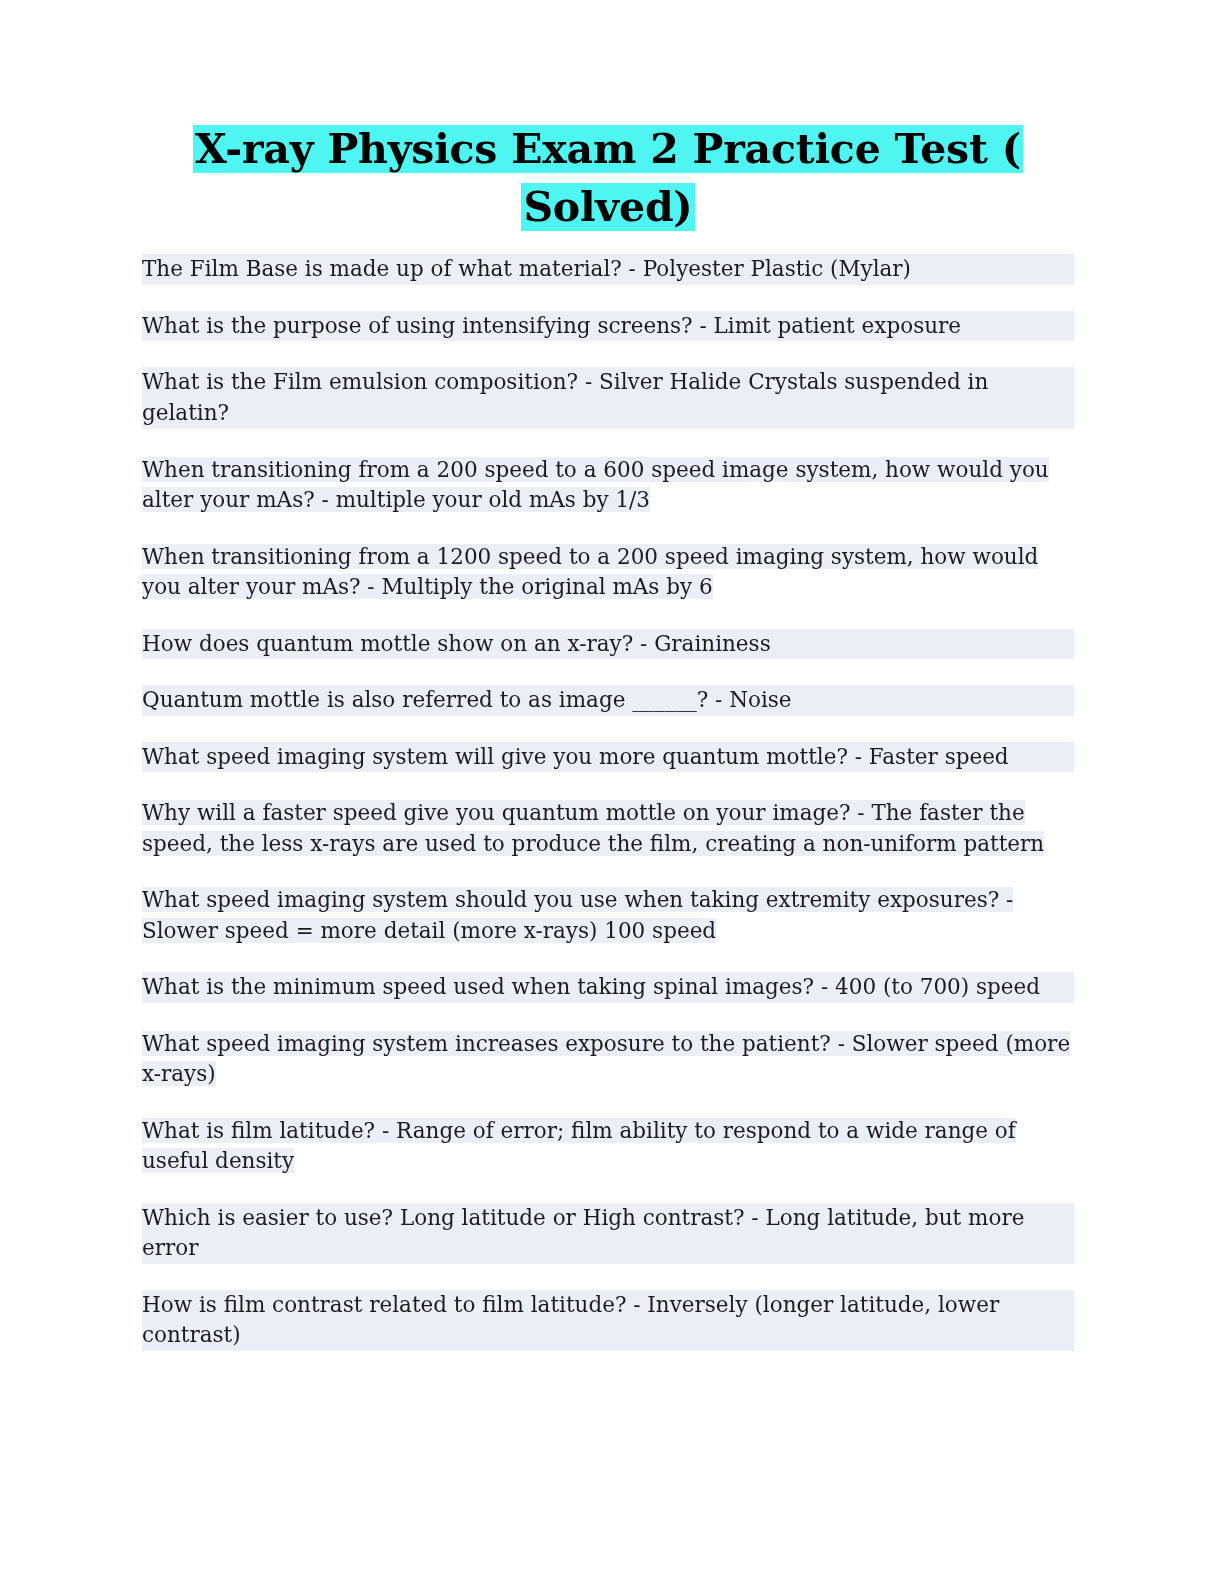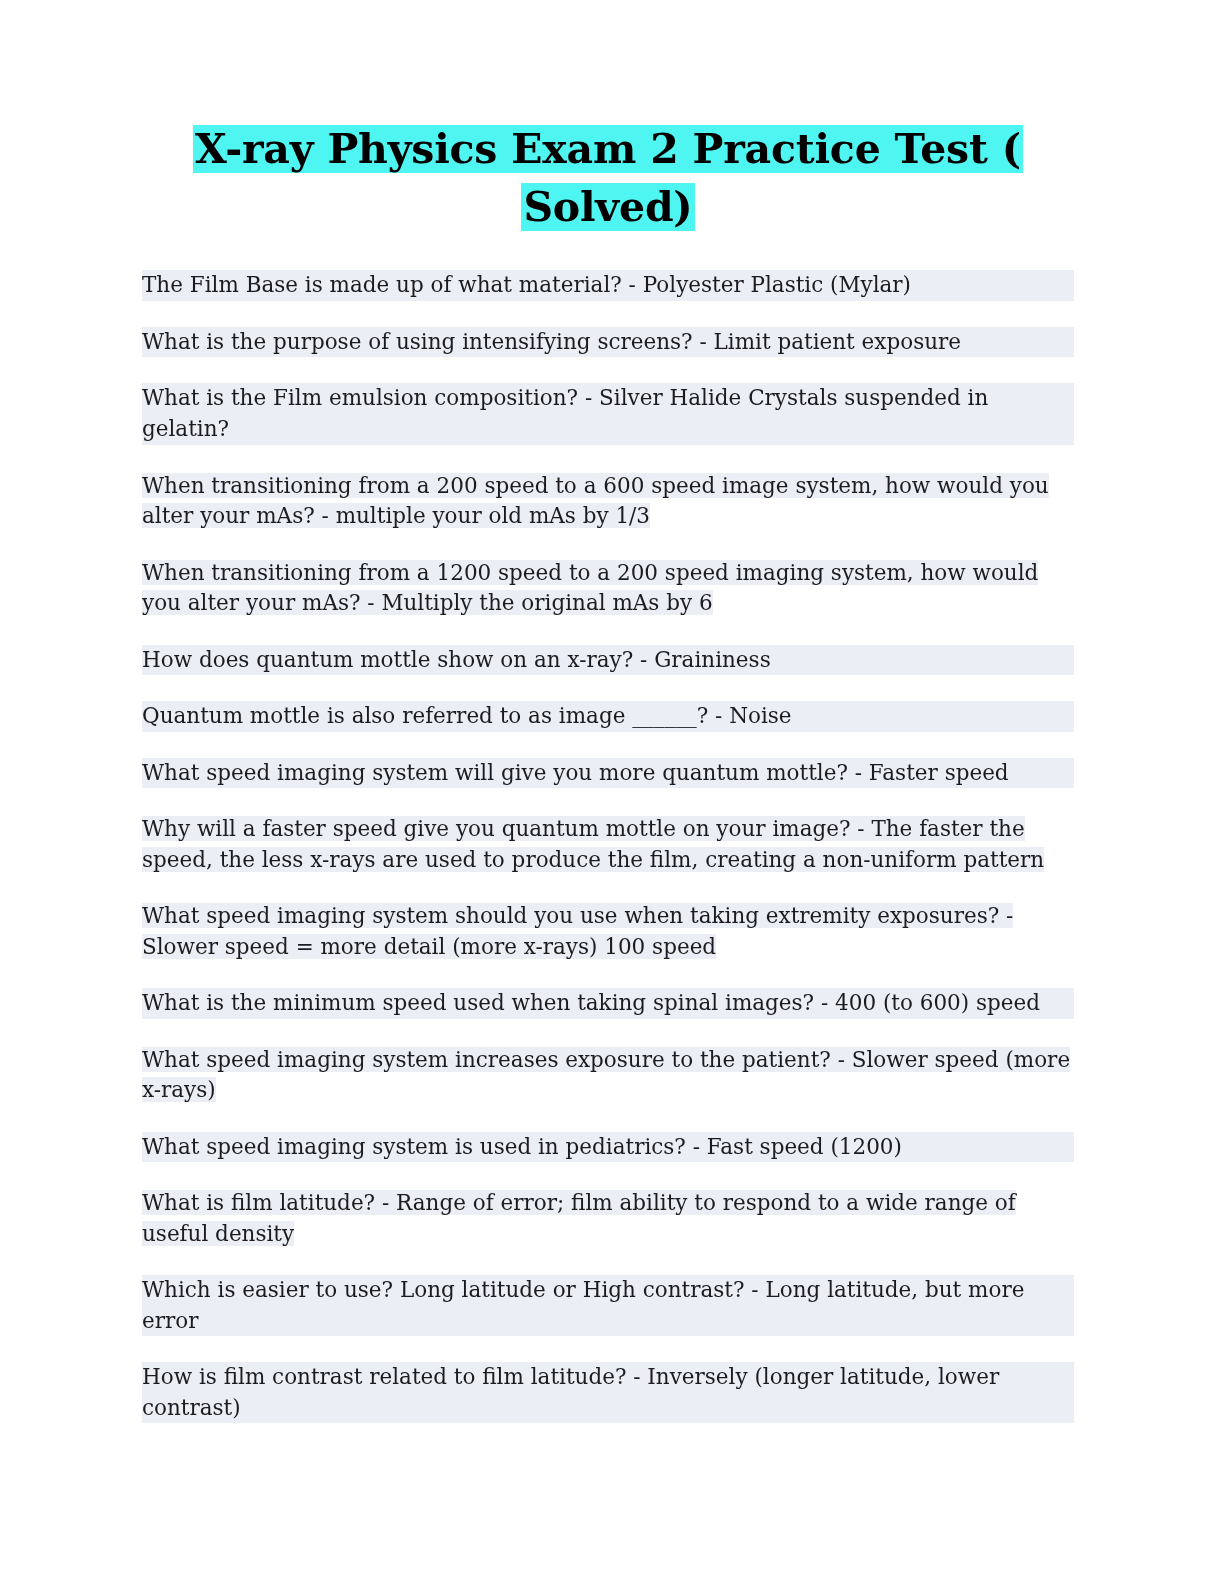--- a/index.html
+++ b/index.html
@@ -22,21 +22,21 @@
     padding: 120px 150px 40px 142px;
     position: relative;
   }
   .doc-title {
     text-align: center;
     font-family: "DejaVu Serif", "Liberation Serif", serif;
     font-weight: bold;
     font-size: 41px;
     line-height: 1.42;
     color: #000000;
-    margin: 0 0 34px 0;
+    margin: 0 0 18px 0;
     letter-spacing: -0.2px;
   }
   .doc-title .hl {
     background: #4ff5f0;
     padding: 0 2px;
     box-decoration-break: clone;
     -webkit-box-decoration-break: clone;
   }
   .qa-block {
     font-size: 21.5px;
@@ -100,30 +100,27 @@
 
     <p class="qa-block">
       <span class="hl">Why will a faster speed give you quantum mottle on your image? - The faster the speed, the less x-rays are used to produce the film, creating a non-uniform pattern</span>
     </p>
 
     <p class="qa-block">
       <span class="hl">What speed imaging system should you use when taking extremity exposures? - Slower speed = more detail (more x-rays) 100 speed</span>
     </p>
 
     <p class="qa-block">
-      <span class="hl line">What is the minimum speed used when taking spinal images? - 400 (to 600) speed</span>
+      <span class="hl line">What is the minimum speed used when taking spinal images? - 400 (to 700) speed</span>
     </p>
 
     <p class="qa-block">
       <span class="hl">What speed imaging system increases exposure to the patient? - Slower speed (more x-rays)</span>
     </p>
 
-    <p class="qa-block">
-      <span class="hl line">What speed imaging system is used in pediatrics? - Fast speed (1200)</span>
-    </p>
 
     <p class="qa-block">
       <span class="hl">What is film latitude? - Range of error; film ability to respond to a wide range of useful density</span>
     </p>
 
     <p class="qa-block">
       <span class="hl line">Which is easier to use? Long latitude or High contrast? - Long latitude, but more error</span>
     </p>
 
     <p class="qa-block">

